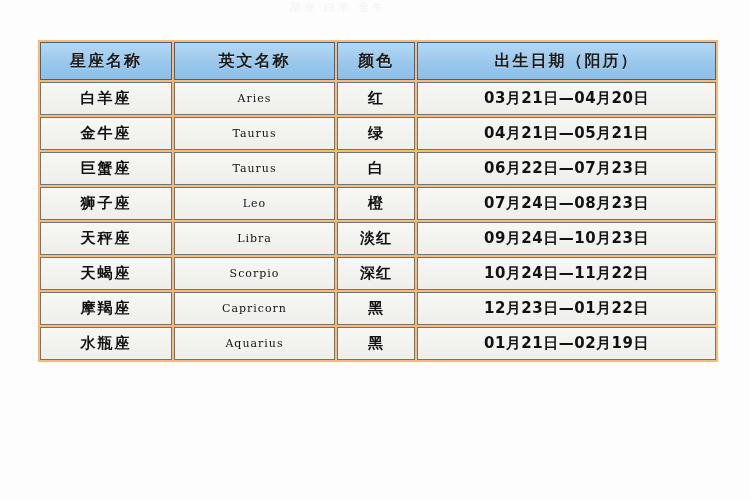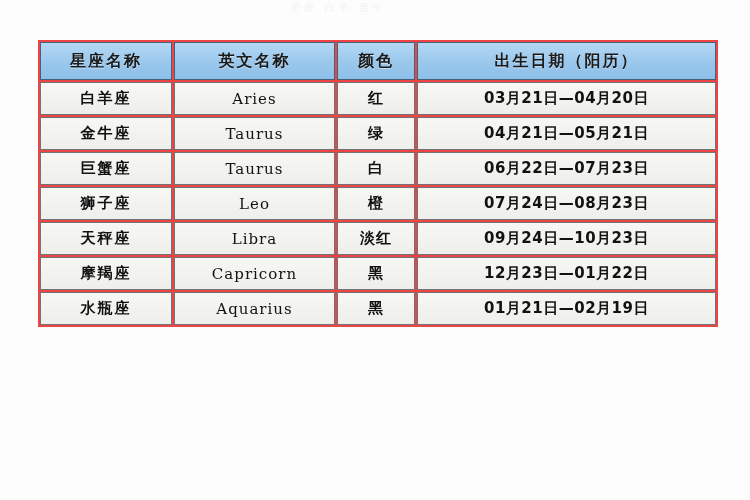--- a/index.html
+++ b/index.html
@@ -37,21 +37,21 @@
     left: 38px;
     top: 40px;
     width: 678px;
   }
 
   table.zodiac {
     border-collapse: separate;
     border-spacing: 2px 2px;
     width: 678px;
     table-layout: fixed;
-    background: #ef4444;
+    background: #fdba74;
   }
 
   table.zodiac col.c-name  { width: 132px; }
   table.zodiac col.c-en    { width: 161px; }
   table.zodiac col.c-color { width: 78px;  }
   table.zodiac col.c-date  { width: 299px; }
 
   table.zodiac th,
   table.zodiac td {
     padding: 0;
@@ -82,21 +82,21 @@
   }
 
   td.cell-name {
     font-family: "DejaVu Sans", "Liberation Sans", sans-serif;
     font-size: 15px;
     font-weight: 600;
     letter-spacing: 2px;
   }
   td.cell-en {
     font-family: "DejaVu Serif", "Liberation Serif", serif;
-    font-size: 15px;
+    font-size: 11px;
     letter-spacing: 1px;
   }
   td.cell-color {
     font-family: "DejaVu Sans", "Liberation Sans", sans-serif;
     font-size: 15px;
     font-weight: 600;
     letter-spacing: 1px;
   }
   td.cell-date {
     font-family: "DejaVu Sans", "Liberation Sans", sans-serif;
@@ -151,20 +151,26 @@
           <td class="cell-color">橙</td>
           <td class="cell-date">07月24日—08月23日</td>
         </tr>
         <tr>
           <td class="cell-name">天秤座</td>
           <td class="cell-en">Libra</td>
           <td class="cell-color">淡红</td>
           <td class="cell-date">09月24日—10月23日</td>
         </tr>
         <tr>
+          <td class="cell-name">天蝎座</td>
+          <td class="cell-en">Scorpio</td>
+          <td class="cell-color">深红</td>
+          <td class="cell-date">10月24日—11月22日</td>
+        </tr>
+        <tr>
           <td class="cell-name">摩羯座</td>
           <td class="cell-en">Capricorn</td>
           <td class="cell-color">黑</td>
           <td class="cell-date">12月23日—01月22日</td>
         </tr>
         <tr>
           <td class="cell-name">水瓶座</td>
           <td class="cell-en">Aquarius</td>
           <td class="cell-color">黑</td>
           <td class="cell-date">01月21日—02月19日</td>

